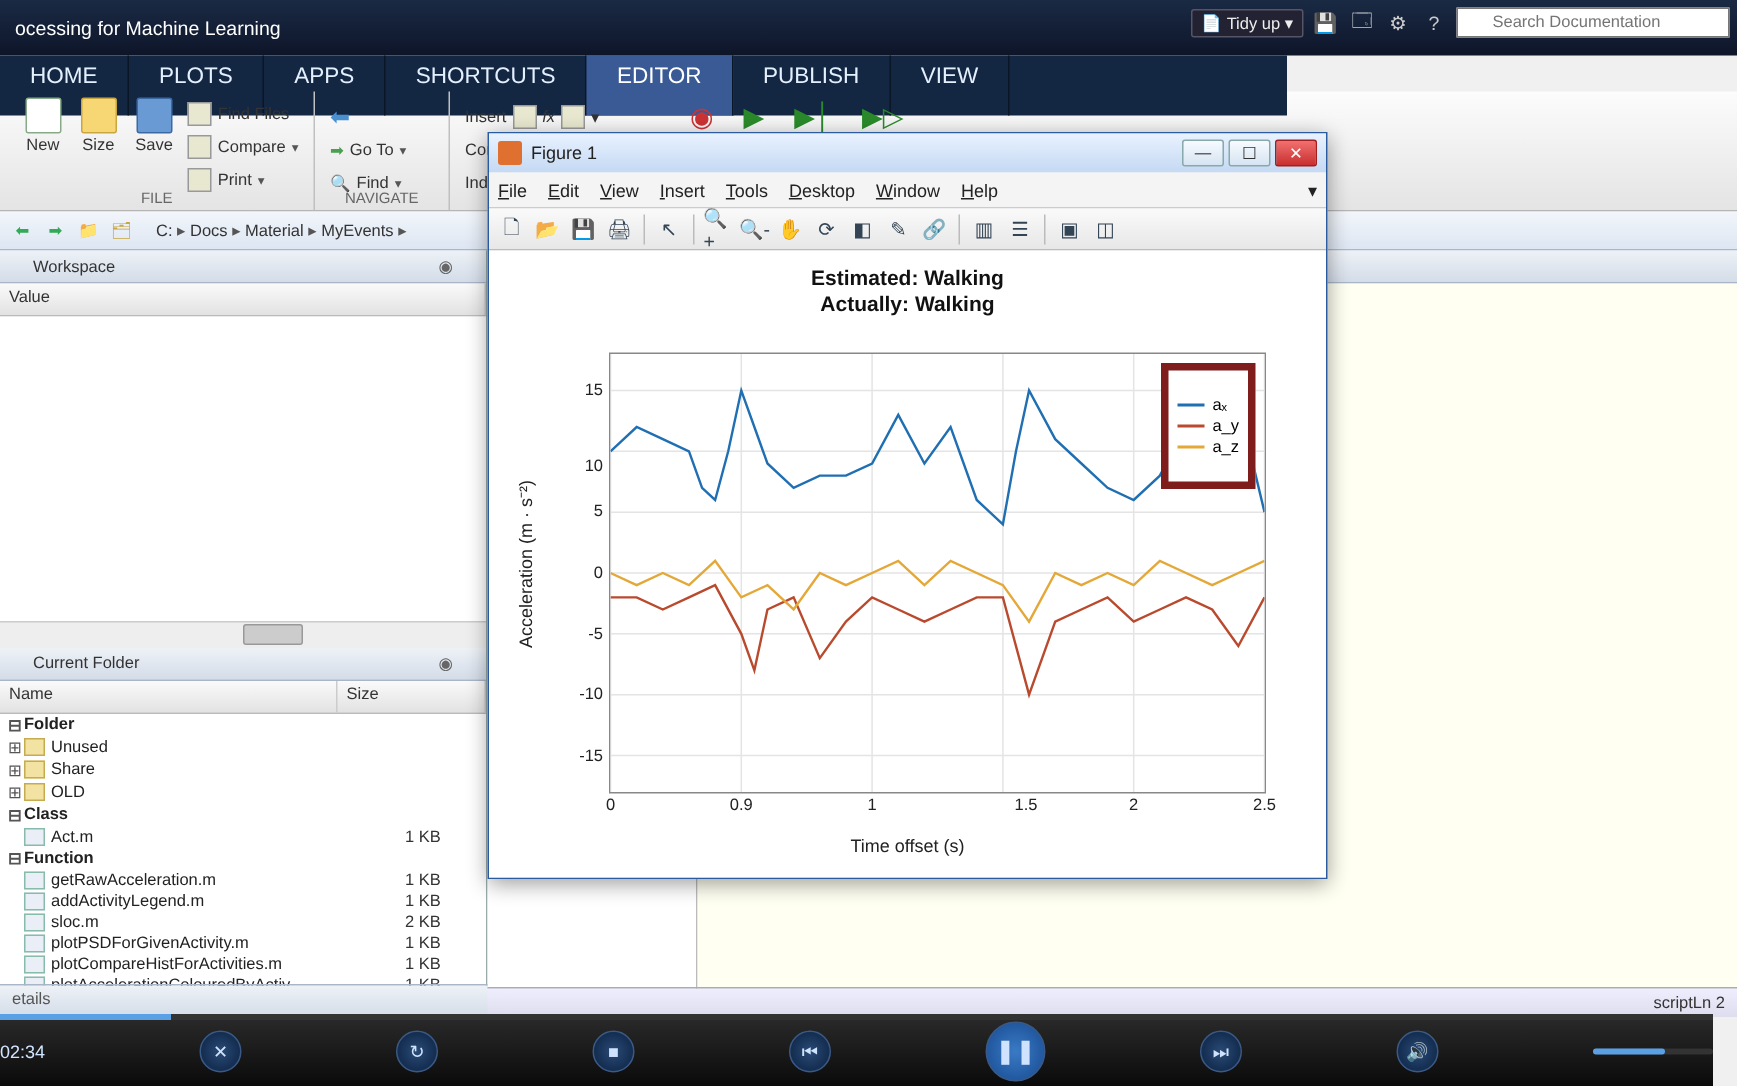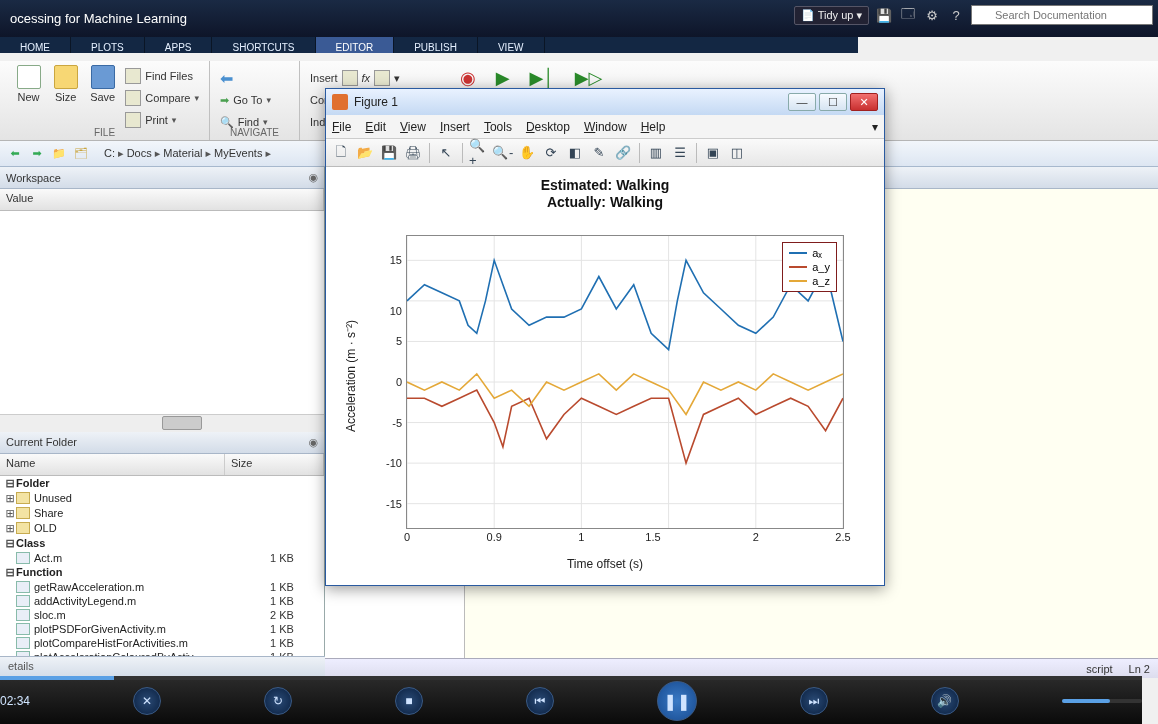--- a/index.html
+++ b/index.html
@@ -5,41 +5,41 @@
 html,body{margin:0;padding:0;font-family:"Segoe UI",Tahoma,sans-serif;font-size:12px;background:#f0f0f0;overflow:hidden;width:1158px;height:724px}
 *{box-sizing:border-box}
 
 .titlebar{height:37px;background:linear-gradient(#1a2a44,#0e1529);color:#fff;display:flex;align-items:center;padding:0 10px;position:relative}
 .titlebar .tname{font-size:13px}
 .titlebar-right{position:absolute;right:5px;top:5px;display:flex;align-items:center;gap:6px}
 .mini-btn{border:1px solid #556;background:#223;color:#eee;padding:2px 6px;font-size:11px;border-radius:2px}
 .search-doc{width:182px;padding:3px 23px;font-size:11px;border:1px solid #777;color:#777;background:#fff}
 .icbtn{width:18px;height:18px;display:inline-flex;align-items:center;justify-content:center;color:#ccc;font-size:13px}
 
-.ribbon-tabs{height:16px;background:#132743;display:flex;color:#e5f0ff;font-size:10px;position:absolute;top:38px;left:0;right:0}
+.ribbon-tabs{height:40px;background:#132743;display:flex;color:#e5f0ff;font-size:15px;position:absolute;top:38px;left:0;right:0}
 .ribbon-tabs.inner{position:static}
 .ribbon-tab{padding:5px 20px;border-right:1px solid #0a1525;cursor:default}
 .ribbon-tab.sel{background:#3a5a95;color:#fff}
 
 .toolstrip{margin-top:24px;height:80px;background:linear-gradient(#fcfcfc,#e4e4e4);border-bottom:1px solid #b5b5b5;display:flex}
 .tgrp{border-right:1px solid #c0c0c0;padding:4px 10px 0;position:relative}
 .tgrp .lbl{position:absolute;bottom:2px;left:0;right:0;text-align:center;color:#666;font-size:10px}
 .bigbtn{display:inline-flex;flex-direction:column;align-items:center;width:44px;color:#333;font-size:11px}
 .bigbtn .glyph{width:24px;height:24px;background:#f7d774;border:1px solid #caa640;margin-bottom:2px;border-radius:2px}
 .smallrow{display:flex;align-items:center;color:#333;font-size:11px;height:22px;gap:4px}
 .smallrow .sq{width:16px;height:16px;background:#e8e8d0;border:1px solid #999}
 .drop::after{content:" ▾";color:#555;font-size:9px}
 
 .addrbar{height:26px;background:linear-gradient(#f2f6fb,#dde6f2);border-bottom:1px solid #a7b8cd;display:flex;align-items:center;gap:4px;padding:0 6px;font-size:11px;color:#333}
 .addrbar .nav{width:18px;height:18px;display:inline-flex;align-items:center;justify-content:center;color:#3a5}
 .addrbar .crumb::after{content:" ▸ ";color:#555}
 
 .main{display:flex;height:calc(724px - 37px - 24px - 80px - 26px - 46px);}
 .leftcol{width:325px;display:flex;flex-direction:column;border-right:1px solid #9aa}
-.panelhdr{height:22px;background:linear-gradient(#eef2f7,#d3dce8);border-bottom:1px solid #a8b6c8;padding:3px 6px;color:#333;font-size:11px;display:flex;align-items:center;justify-content:space-between}
+.panelhdr{height:22px;background:linear-gradient(#eef2f7,#d3dce8);border-bottom:1px solid #a8b6c8;padding:3px 22px;color:#333;font-size:11px;display:flex;align-items:center;justify-content:space-between}
 .panelhdr .gear{color:#666;font-size:11px}
 .colhdr{height:22px;background:linear-gradient(#fafafa,#e2e2e2);border-bottom:1px solid #bbb;display:flex}
 .colhdr span{padding:3px 6px;font-size:11px;color:#333;border-right:1px solid #ccc}
 .wsbody{flex:1;background:#fff;overflow:auto}
 .scrollbar-h{height:18px;background:#eee;border-top:1px solid #ccc;position:relative}
 .scrollbar-h .thumb{position:absolute;left:50%;width:40px;height:14px;top:1px;background:#ccc;border:1px solid #999;border-radius:2px}
 .cfbody{flex:1;background:#fff;overflow:auto;font-size:11px;color:#222}
 .cfrow{display:flex;padding:1px 4px;align-items:center;white-space:nowrap}
 .cfrow .ic{width:14px;height:12px;margin-right:4px;background:#f3e3a3;border:1px solid #c7ab50;flex-shrink:0}
 .cfrow .ic.fn{background:#e9eef7;border-color:#8ba}
@@ -63,30 +63,30 @@
 .figwin .menubar{height:24px;background:#f4f4f4;display:flex;align-items:center;padding:0 6px;gap:14px;color:#222;font-size:12px;border-bottom:1px solid #ccc}
 .figwin .menubar span u{text-decoration:underline}
 .figwin .ftoolbar{height:28px;background:linear-gradient(#fafafa,#e7e7e7);border-bottom:1px solid #bbb;display:flex;align-items:center;gap:2px;padding:0 4px}
 .figwin .ftoolbar .fb{width:22px;height:22px;display:inline-flex;align-items:center;justify-content:center;border:1px solid transparent;color:#345;font-size:13px}
 .figwin .ftoolbar .sep{width:1px;height:20px;background:#bbb;margin:0 3px}
 .figwin .plotarea{flex:1;background:#fff;position:relative;height:calc(100% - 26px - 24px - 28px)}
 
 .chart{position:absolute;inset:10px 10px 10px 10px}
 .chart .title{text-align:center;font-weight:bold;font-size:14px;color:#111;line-height:1.2}
 .axes{position:absolute;left:70px;right:30px;top:58px;bottom:46px;border:1px solid #888;background:#fff}
-.legend{position:absolute;right:6px;top:6px;background:#fff;border:1px solid #7f1d1d;padding:3px 6px;font-size:11px}
+.legend{position:absolute;right:6px;top:6px;background:#fff;border:5px solid #7f1d1d;padding:16px 6px;font-size:11px}
 .legend div{display:flex;align-items:center;gap:5px;line-height:14px}
 .legend .sw{width:18px;height:2px}
 .ylabel{position:absolute;left:14px;top:50%;transform:translate(-50%,-50%) rotate(-90deg);font-size:12px;color:#222;white-space:nowrap}
 .xlabel{position:absolute;bottom:4px;left:0;right:0;text-align:center;font-size:12px;color:#222}
 .ytick{position:absolute;right:100%;transform:translateY(-50%);padding-right:5px;font-size:11px;color:#222;width:30px;text-align:right}
 .xtick{position:absolute;top:100%;transform:translateX(-50%);padding-top:3px;font-size:11px;color:#222}
 
 .statusbar{position:absolute;bottom:46px;left:0;right:0;height:20px;background:linear-gradient(#eef,#dde);border-top:1px solid #aab;font-size:11px;color:#333;display:flex;align-items:center;padding:0 8px;z-index:5}
-.statusbar .right{margin-left:auto;display:flex;gap:16px}
+.statusbar .right{margin-left:auto;display:flex;gap:0}
 .details{position:absolute;left:0;width:325px;bottom:46px;height:22px;background:linear-gradient(#eef2f7,#d3dce8);border-top:1px solid #a8b6c8;padding:3px 8px;font-size:11px;color:#555;z-index:6}
 
 .mediabar{position:absolute;bottom:0;left:0;right:16px;height:46px;background:linear-gradient(#2a2a2a,#0a0a0a);display:flex;align-items:center;justify-content:space-between;gap:2px;z-index:100}
 .mediabar .time{color:#d0e5ff;font-size:12px}
 .mediabar .mbtn{width:28px;height:28px;border:1px solid #3a5a85;border-radius:14px;background:radial-gradient(#2a4a75,#0a2040);color:#cfe3ff;display:flex;align-items:center;justify-content:center;font-size:12px}
 .mediabar .mbtn.big{width:40px;height:40px;border-radius:20px;background:radial-gradient(#3a7ac5,#174a90);font-size:16px}
 .mediabar .seek{position:absolute;top:-2px;left:0;right:0;height:4px;background:#333}
 .mediabar .seek .fill{height:100%;width:10%;background:#5aa0e5}
 .mediabar .vol{width:80px;height:4px;background:#333;border-radius:2px;position:relative}
 .mediabar .vol .vfill{width:60%;height:100%;background:#5aa0e5;border-radius:2px}
@@ -424,20 +424,20 @@
       <div class="ytick" style="top: 267.667px;">-15</div>
           <div class="ytick" style="top: 227.111px;">-10</div>
           <div class="ytick" style="top: 186.556px;">-5</div>
           <div class="ytick" style="top: 146px;">0</div>
           <div class="ytick" style="top: 105.444px;">5</div>
           <div class="ytick" style="top: 75px;">10</div>
           <div class="ytick" style="top: 24.3333px;">15</div>
           <div class="xtick" style="left: 0px;">0</div>
           <div class="xtick" style="left: 87.2px;">0.9</div>
           <div class="xtick" style="left: 174.4px;">1</div>
-          <div class="xtick" style="left: 246px;">1.5</div>
+          <div class="xtick" style="left: 277px;">1.5</div>
           <div class="xtick" style="left: 348.8px;">2</div>
           <div class="xtick" style="left: 436px;">2.5</div>
         </div>
       <div class="xlabel">Time offset (s)</div>
     </div>
   </div>
 </div>
 
 </body></html>

